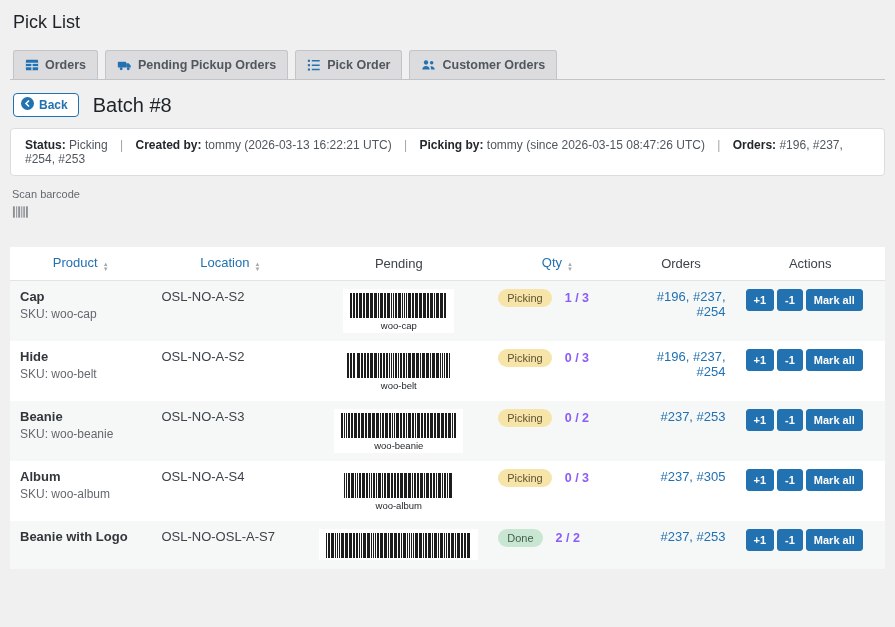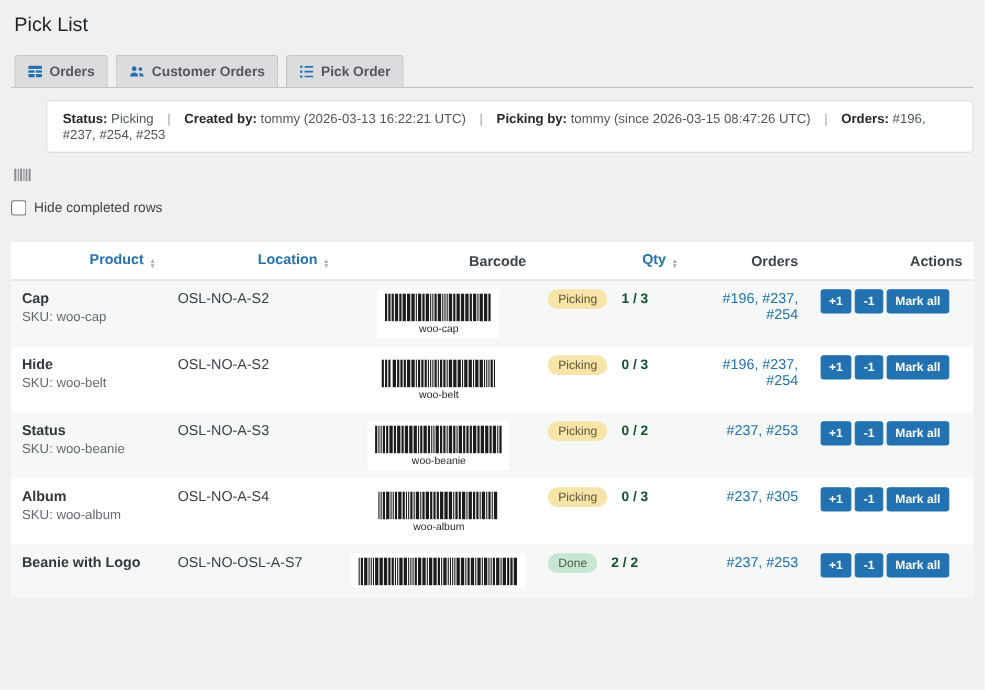--- a/index.html
+++ b/index.html
@@ -21,21 +21,21 @@
   .tab svg { display:block; }
 
   
   .batch-row { display:flex; align-items:center; gap:14px; margin-top:13px; padding-left:3px; }
   .btn-back { display:inline-flex; align-items:center; gap:5px; background:#fff; border:1px solid #2271b1;
               color:#2271b1; border-radius:4px; padding:3px 10px 3px 7px; font-size:12px; font-weight:700;
               cursor:pointer; font-family:inherit; }
   .batch-title { font-size:20px; font-weight:400; color:#1d2327; }
 
   
-  .card { background:#fff; border:1px solid #dcdcde; border-radius:4px;margin-left:32px; }
+  .card { background:#fff; border:1px solid #dcdcde; border-radius:4px; }
   .status-card { margin-top:11px; padding:9px 14px; font-size:12px; color:#50575e; }
   .status-card b { color:#23282d; }
   .sep { color:#a0a5aa; padding:0 9px; }
 
   .progress-card { margin-top:9px; padding:8px 12px 12px; }
   .progress-head { display:flex; justify-content:space-between; align-items:center; font-size:12px; }
   .progress-label { font-weight:700; color:#23282d; }
   .progress-value { color:#50575e; }
   .progress-track { margin-top:7px; height:9px; background:#e3e5e8; border-radius:6px; overflow:hidden; }
   .progress-fill { height:100%; background:#2271b1; border-radius:6px; }
@@ -45,39 +45,39 @@
   .scan-label { font-size:11px; color:#646970; margin-bottom:4px; }
   .scan-row { display:flex; align-items:center; gap:7px; }
   .scan-input { width:188px; height:25px; border:1px solid #a7aaad; border-radius:3px; padding:0 8px;
                 font-size:12.5px; color:#3c434a; background:#fff; font-family:inherit; }
   .scan-input::placeholder { color:#8c8f94; }
   .hide-row { margin-top:12px; display:flex; align-items:center; gap:7px; font-size:12.5px; color:#3c434a; }
   .hide-row input { width:14px; height:14px; margin:0; }
 
   
   table.pick { margin-top:24px; width:100%; border-collapse:collapse; background:#fff; }
-  table.pick th { text-align:right; padding:8px 10px; font-weight:700; font-size:13px; color:#3c434a;
+  table.pick th { text-align:center; padding:8px 10px; font-weight:400; font-size:13px; color:#3c434a;
                   background:#fff; border-bottom:1px solid #e2e4e7; }
   th .hlabel { color:#2271b1; cursor:pointer; }
   .sort { display:inline-flex; flex-direction:column; margin-left:5px; vertical-align:1px; }
   .sort i { font-style:normal; font-size:6px; line-height:5px; color:#a7aaad; }
   th.right, td.right { text-align:right; }
   tbody tr:nth-child(odd) { background:#f6f7f7; }
   table.pick td { padding:8px 10px; vertical-align:top; font-size:13px; }
   .pname { font-weight:700; color:#32373c; }
   .psku { font-size:12px; color:#646970; margin-top:3px; }
   .c-barcode { text-align:center; }
   .bc-box { display:inline-block; background:#fff; padding:4px 7px 2px; }
   .bc-bars { height:25px; display:flex; align-items:stretch; }
   .bc-bars i { background:#1c1c1c; flex:0 0 auto; }
   .bc-label { font-size:9.5px; color:#23282d; margin-top:2px; text-align:center; }
   .badge { display:inline-block; font-size:11px; font-weight:400; padding:3px 9px; border-radius:10px;
            background:#f6e4a9; color:#5f5433; }
   .badge.done { background:#c9e6d3; color:#44604f; }
-  .qtyval { font-weight:700; color:#14532d; margin-left:13px; font-size:12.5px; }
+  .qtyval { font-weight:700; color:#8b5cf6; margin-left:13px; font-size:12.5px; }
   .c-orders { color:#2271b1; font-size:12.5px; }
   .order-links { cursor:pointer; }
   .btn-sm { background:#2271b1; color:#fff; border:1px solid #2271b1; border-radius:3px; font-size:11px;
             font-weight:700; padding:4px 7px; margin-right:3px; cursor:pointer; font-family:inherit; }
 </style>
 </head>
 <body>
 
 <div class="wrap">
 
@@ -89,99 +89,119 @@
         <svg width="14" height="14" viewBox="0 0 16 16">
             <rect x="1" y="2" width="14" height="12" rx="1" fill="#2271b1"></rect>
             <path d="M1 6h14M1 10h14M8 6v8" stroke="#f0f0f1" stroke-width="1.2" fill="none"></path>
           </svg>
       </span>
       <span>Orders</span>
     </div>
     <div class="tab">
       <span>
         <svg width="15" height="14" viewBox="0 0 18 16">
-            <circle cx="6" cy="5" r="2.6" fill="#2271b1"></circle>
-            <path d="M1.5 13.5c0-2.6 2-4.4 4.5-4.4s4.5 1.8 4.5 4.4z" fill="#2271b1"></path>
-            <circle cx="12.8" cy="5.4" r="2.1" fill="#2271b1"></circle>
-            <path d="M11.3 9.6c2.6-.4 5.2 1.3 5.2 3.9h-4.2" fill="#2271b1"></path>
-          </svg>
-      </span>
-      <span>Customer Orders</span>
+            <rect x="1" y="4" width="10" height="7" rx="1" fill="#2271b1"></rect>
+            <path d="M11 6h3l2.5 3v2H11z" fill="#2271b1"></path>
+            <circle cx="5" cy="12.5" r="1.7" fill="#2271b1"></circle>
+            <circle cx="13.5" cy="12.5" r="1.7" fill="#2271b1"></circle>
+          </svg>
+      </span>
+      <span>Pending Pickup Orders</span>
     </div>
     <div class="tab">
       <span>
         <svg width="14" height="14" viewBox="0 0 16 16">
             <rect x="1" y="2" width="2.4" height="2.4" fill="#2271b1"></rect>
             <rect x="1" y="7" width="2.4" height="2.4" fill="#2271b1"></rect>
             <rect x="1" y="12" width="2.4" height="2.4" fill="#2271b1"></rect>
             <path d="M5.5 3.2h9M5.5 8.2h9M5.5 13.2h9" stroke="#2271b1" stroke-width="1.8"></path>
           </svg>
       </span>
       <span>Pick Order</span>
     </div>
+    <div class="tab">
+      <span>
+        <svg width="15" height="14" viewBox="0 0 18 16">
+            <circle cx="6" cy="5" r="2.6" fill="#2271b1"></circle>
+            <path d="M1.5 13.5c0-2.6 2-4.4 4.5-4.4s4.5 1.8 4.5 4.4z" fill="#2271b1"></path>
+            <circle cx="12.8" cy="5.4" r="2.1" fill="#2271b1"></circle>
+            <path d="M11.3 9.6c2.6-.4 5.2 1.3 5.2 3.9h-4.2" fill="#2271b1"></path>
+          </svg>
+      </span>
+      <span>Customer Orders</span>
+    </div>
   </div>
 
+  <div class="batch-row">
+    <button class="btn-back">
+      <span>
+        <svg width="13" height="13" viewBox="0 0 14 14">
+            <circle cx="7" cy="7" r="7" fill="#2271b1"></circle>
+            <path d="M8.6 3.8L5.4 7l3.2 3.2" stroke="#fff" stroke-width="1.7" fill="none"></path>
+          </svg>
+      </span>
+      <span>Back</span>
+    </button>
+    <div class="batch-title">Batch #8</div>
+  </div>
 
   <div class="card status-card">
     <b>Status:</b>
     <span>Picking</span>
     <span class="sep">|</span>
     <b>Created by:</b>
     <span>tommy (2026-03-13 16:22:21 UTC)</span>
     <span class="sep">|</span>
     <b>Picking by:</b>
     <span>tommy (since 2026-03-15 08:47:26 UTC)</span>
     <span class="sep">|</span>
     <b>Orders:</b>
     <span>#196, #237, #254, #253</span>
   </div>
 
 
   <div class="scan-section">
+    <div class="scan-label">Scan barcode</div>
     <div class="scan-row">
       <span>
         <svg width="17" height="16" viewBox="0 0 18 16">
             <g fill="#8c8f94">
               <rect x="1" y="2" width="2" height="12"></rect>
               <rect x="4.4" y="2" width="1.1" height="12"></rect>
               <rect x="6.6" y="2" width="2" height="12"></rect>
               <rect x="9.8" y="2" width="1.1" height="12"></rect>
               <rect x="12" y="2" width="1.6" height="12"></rect>
               <rect x="14.8" y="2" width="2" height="12"></rect>
             </g>
           </svg>
       </span>
     </div>
   </div>
 
-  <div class="hide-row">
-    <input type="checkbox" style="">
-    <span>Hide completed rows</span>
-  </div>
 
   <table class="pick">
     <colgroup>
       <col style="width:17%">
         <col style="width:19%">
         <col style="width:16.5%">
       <col style="width:16.5%">
         <col style="width:13%">
         <col style="width:18%">
     </colgroup>
     <thead>
       <tr>
         <th><span class="hlabel">Product</span><span class="sort">
               <i>▲</i>
               <i>▼</i>
             </span></th>
         <th><span class="hlabel">Location</span><span class="sort">
               <i>▲</i>
               <i>▼</i>
             </span></th>
-        <th><span>Barcode</span></th>
+        <th><span>Pending</span></th>
         <th><span class="hlabel">Qty</span><span class="sort">
               <i>▲</i>
               <i>▼</i>
             </span></th>
         <th class="right"><span>Orders</span></th>
         <th><span>Actions</span></th>
       </tr>
     </thead>
     <tbody>
       <tr>
@@ -268,21 +288,21 @@
                 <i style="width: 1px; margin-right: 1px;"></i>
                 <i style="width: 2px; margin-right: 1px;"></i>
                 <i style="width: 1px; margin-right: 1px;"></i>
               </div><div class="bc-label">woo-belt</div></div></td>
         <td><span class="badge">Picking</span><span class="qtyval">0 / 3</span></td>
         <td class="right c-orders"><span class="order-links">#196, #237, #254</span></td>
         <td><button class="btn-sm">+1</button><button class="btn-sm">-1</button><button class="btn-sm">Mark all</button></td>
       </tr>
       <tr>
         <td>
-            <div class="pname">Status</div>
+            <div class="pname">Beanie</div>
             <div class="psku">SKU: woo-beanie</div>
           </td>
         <td>OSL-NO-A-S3</td>
         <td class="c-barcode"><div class="bc-box"><div class="bc-bars" style="width: 115px;">
                 <i style="width: 2px; margin-right: 1px;"></i>
                 <i style="width: 1px; margin-right: 1px;"></i>
                 <i style="width: 1px; margin-right: 1px;"></i>
                 <i style="width: 2px; margin-right: 1px;"></i>
                 <i style="width: 2px; margin-right: 1px;"></i>
                 <i style="width: 3px; margin-right: 1px;"></i>

